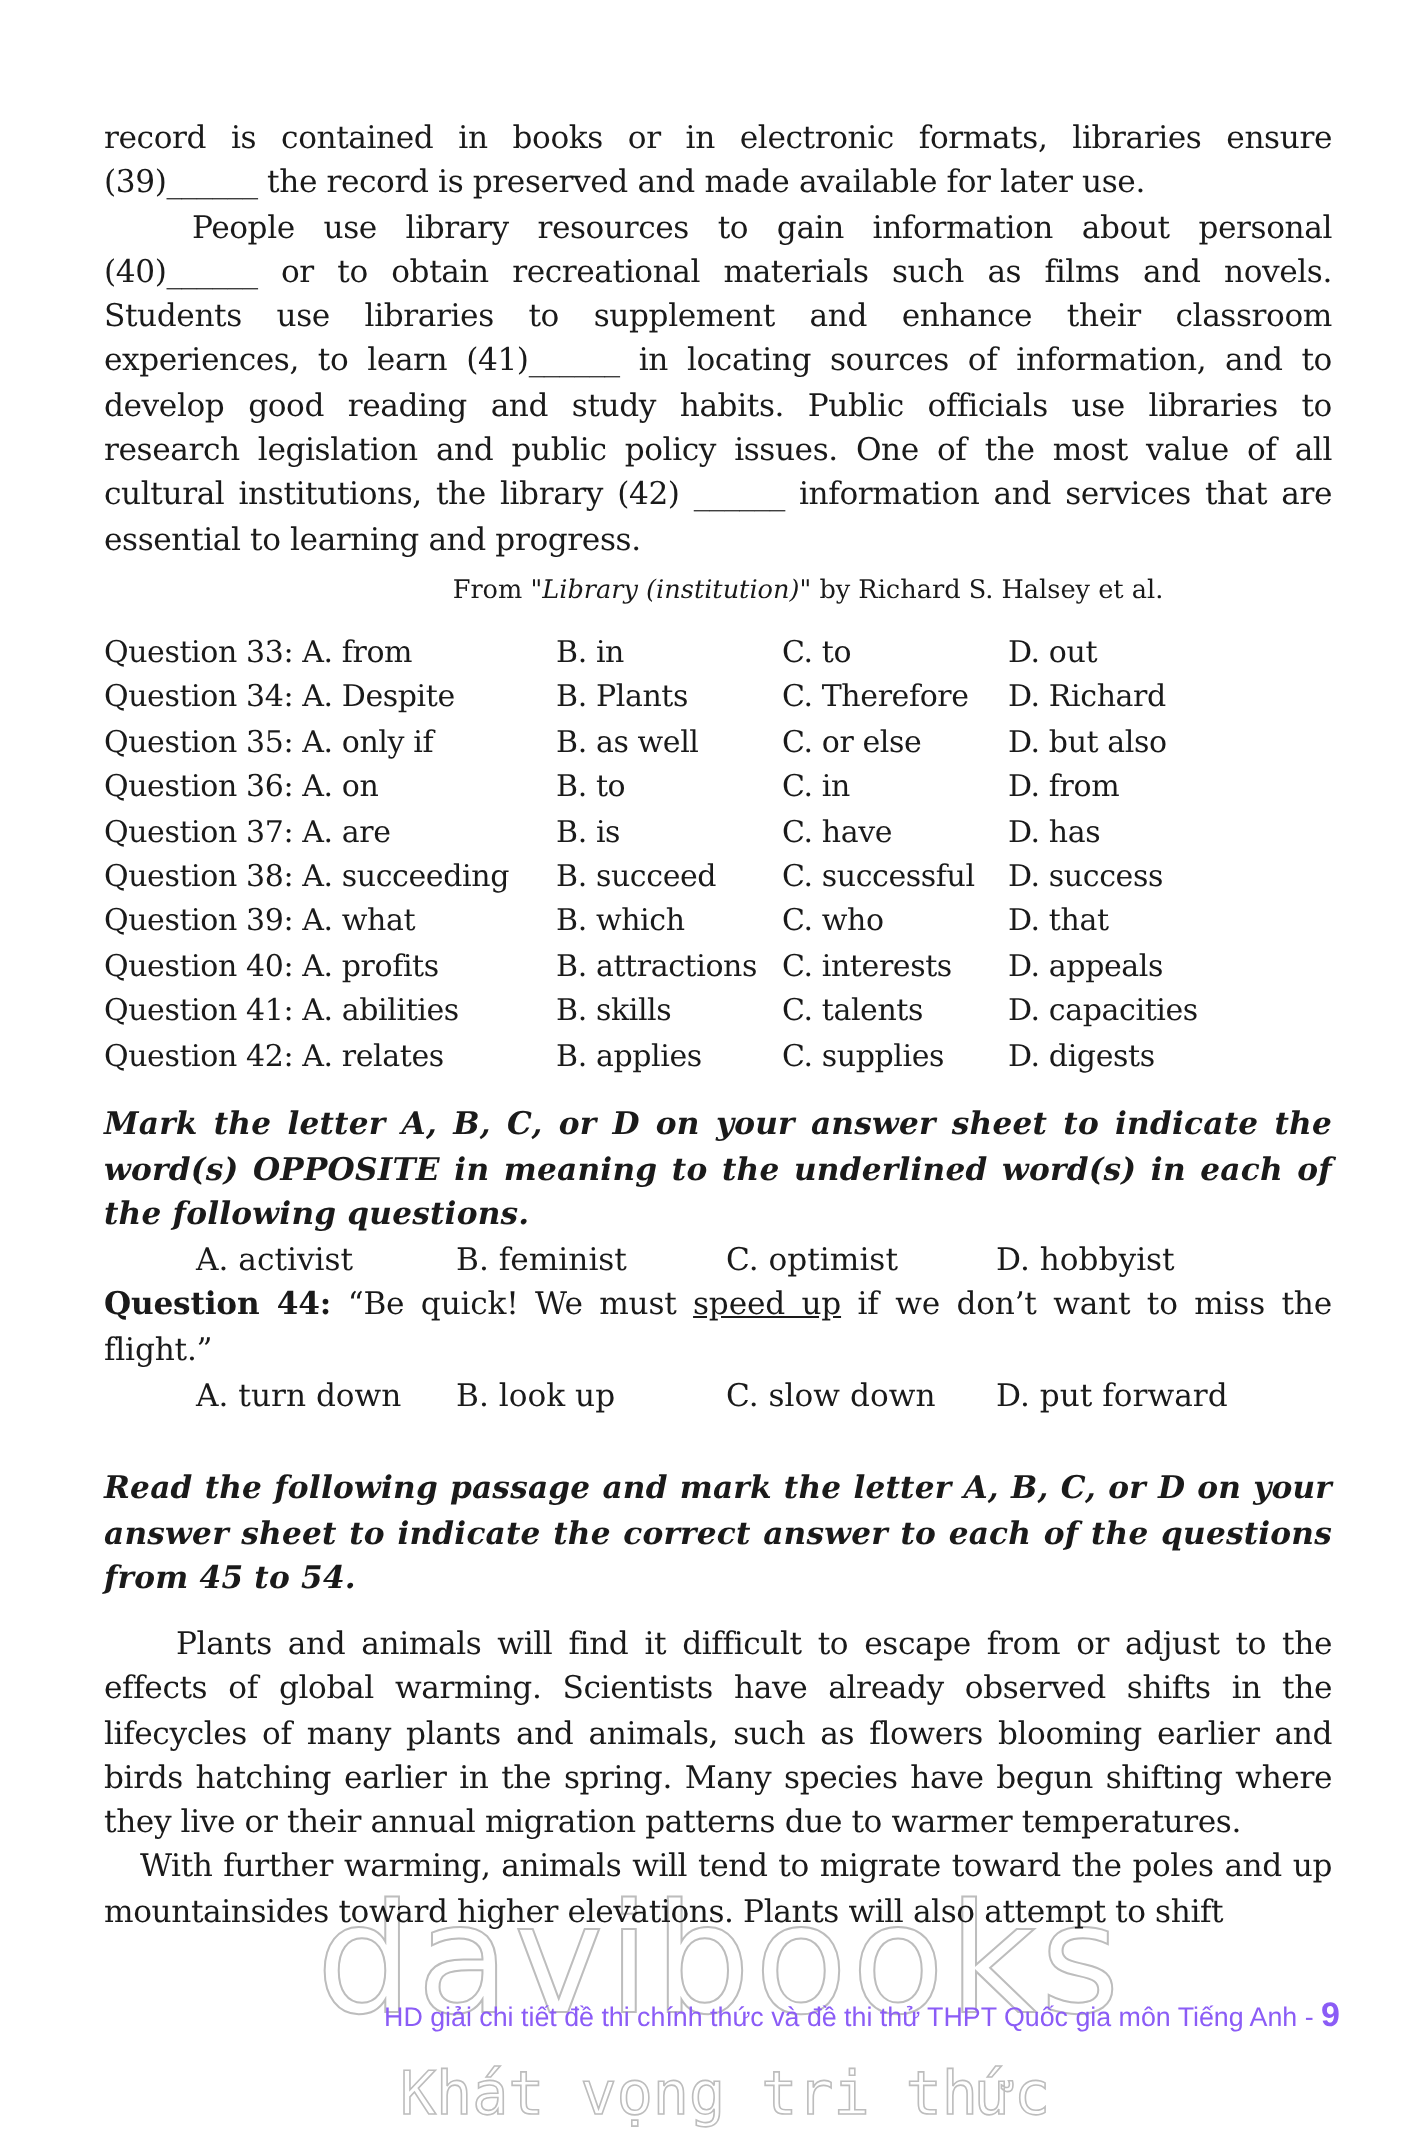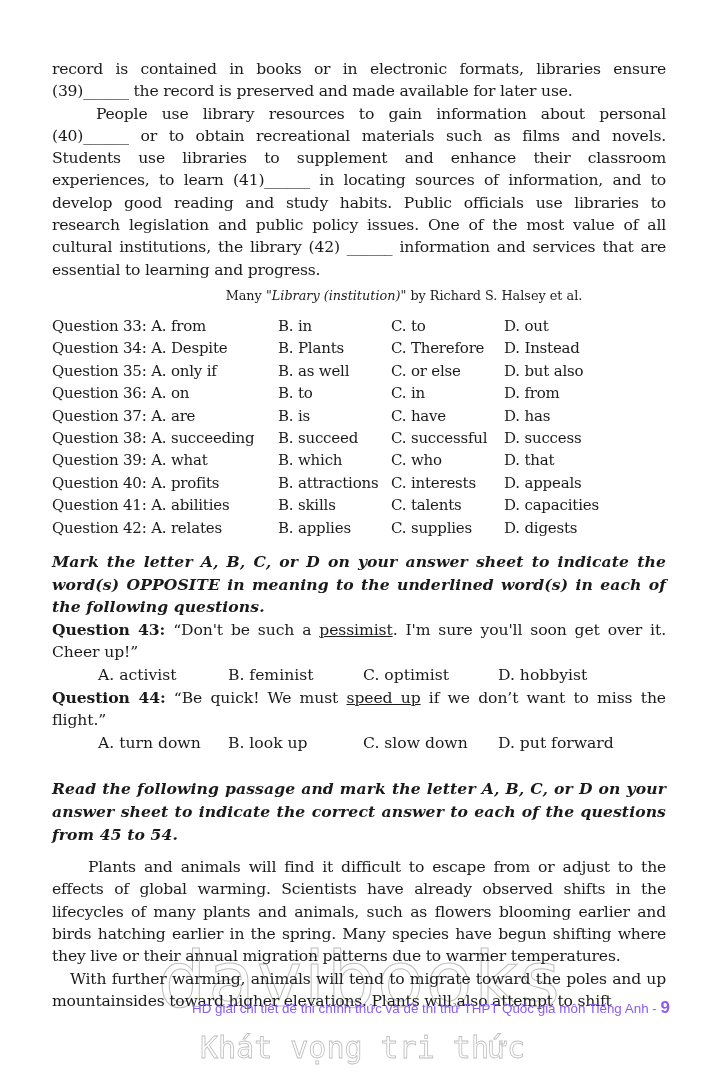--- a/index.html
+++ b/index.html
@@ -47,34 +47,34 @@
   </style>
 </head>
 <body>
 
 <div class="watermark">davibooks</div>
 <div class="tagline">Khát vọng tri thức</div>
 
 <div class="page">
   <p class="p">record is contained in books or in electronic formats, libraries ensure (39)______ the record is preserved and made available for later use.</p>
   <p class="p indent">People use library resources to gain information about personal (40)______ or to obtain recreational materials such as films and novels. Students use libraries to supplement and enhance their classroom experiences, to learn (41)______ in locating sources of information, and to develop good reading and study habits. Public officials use libraries to research legislation and public policy issues. One of the most value of  all cultural institutions, the library (42) ______ information and services that are essential to learning and progress.</p>
-  <div class="source"><span>Many </span><i>"Library (institution)"</i><span> by Richard S. Halsey et al.</span></div>
+  <div class="source"><span>From </span><i>"Library (institution)"</i><span> by Richard S. Halsey et al.</span></div>
 
   <div class="opt-table" id="optTable">
       <div class="opt-row">
         <span class="c-q">Question 33: A. from</span>
         <span class="c-b">B. in</span>
         <span class="c-c">C. to</span>
         <span class="c-d">D. out</span>
       </div>
       <div class="opt-row">
         <span class="c-q">Question 34: A. Despite</span>
         <span class="c-b">B. Plants</span>
         <span class="c-c">C. Therefore</span>
-        <span class="c-d">D. Instead</span>
+        <span class="c-d">D. Richard</span>
       </div>
       <div class="opt-row">
         <span class="c-q">Question 35: A. only if</span>
         <span class="c-b">B. as well</span>
         <span class="c-c">C. or else</span>
         <span class="c-d">D. but also</span>
       </div>
       <div class="opt-row">
         <span class="c-q">Question 36: A. on</span>
         <span class="c-b">B. to</span>
@@ -114,21 +114,20 @@
       <div class="opt-row">
         <span class="c-q">Question 42: A. relates</span>
         <span class="c-b">B. applies</span>
         <span class="c-c">C. supplies</span>
         <span class="c-d">D. digests</span>
       </div>
     </div>
 
   <p class="instr">Mark the letter A, B, C, or D on your answer sheet to indicate the word(s) OPPOSITE in meaning to the underlined word(s) in each of the following questions.</p>
 
-  <p class="qline"><span class="qlabel">Question 43:</span><span> “Don't be such a </span><span class="ul">pessimist</span><span>. I'm sure you'll soon get over it. Cheer up!”</span></p>
   <div class="choices">
     <span class="ch">A. activist</span>
     <span class="ch w2">B. feminist</span>
     <span class="ch w3">C. optimist</span>
     <span class="ch">D. hobbyist</span>
   </div>
 
   <p class="qline"><span class="qlabel">Question 44:</span><span> “Be quick! We must </span><span class="ul">speed up</span><span> if we don’t want to miss the flight.”</span></p>
   <div class="choices">
     <span class="ch">A. turn down</span>

